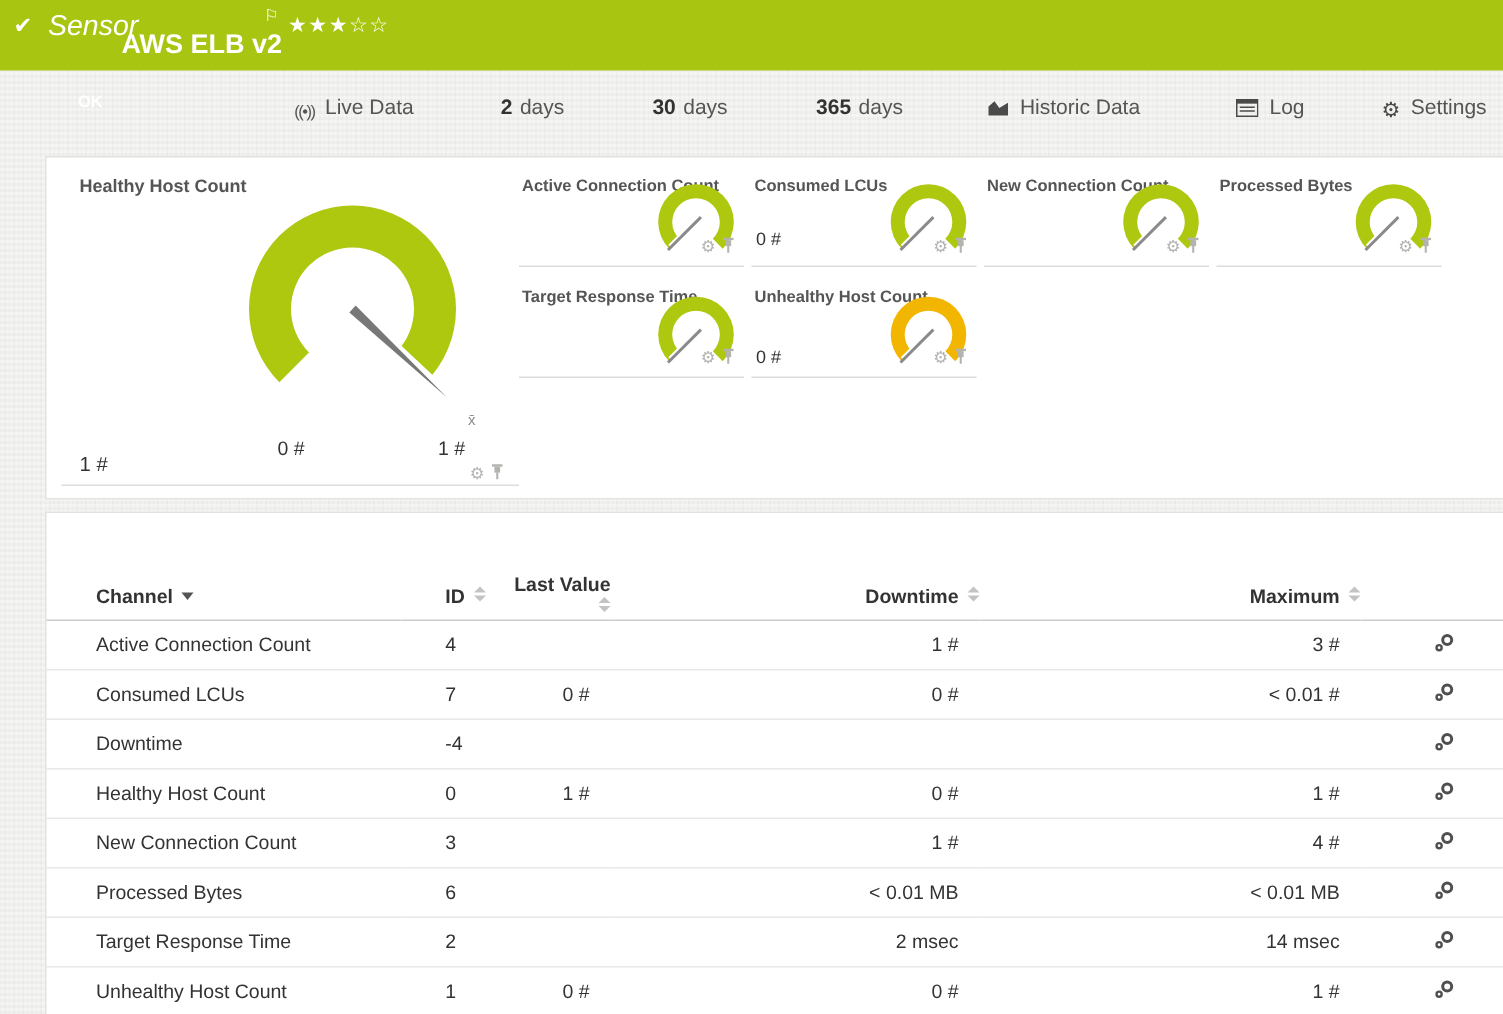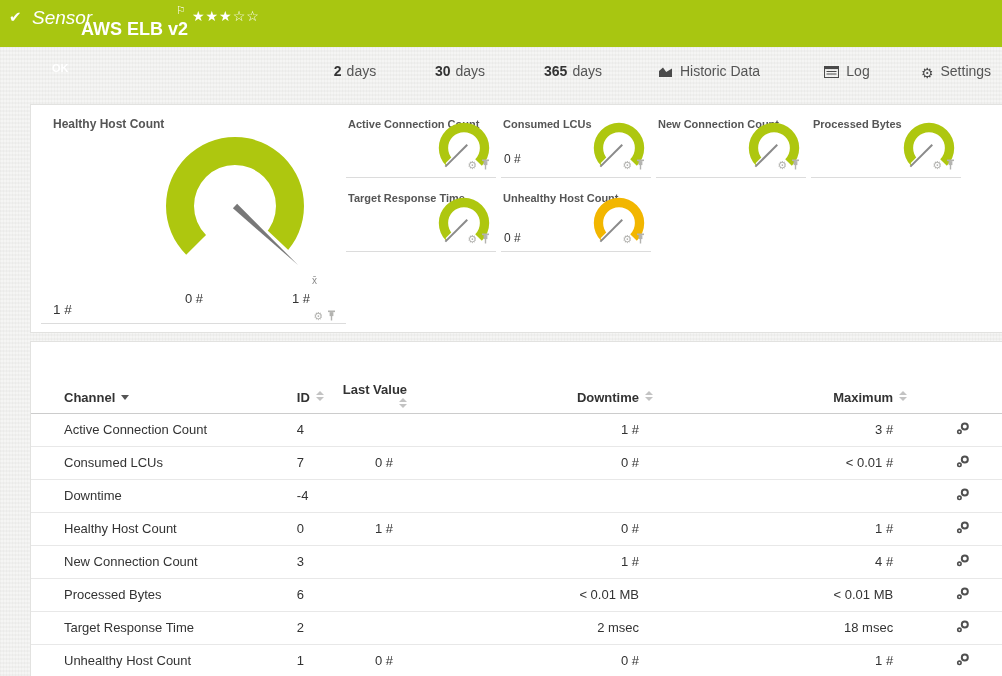--- a/index.html
+++ b/index.html
@@ -75,20 +75,23 @@
 <div class="hdr">
   <span class="check">✔</span>
   <span class="kind">Sensor</span>
   <span class="title">AWS ELB v2</span>
   <span class="flag">⚐</span>
   <span class="stars">★★★☆☆</span>
   <span class="status">OK</span>
 </div>
 
 <div class="tabbar">
+  <div class="tab" style="left:186px;width:100px;">
+    <span class="ico liveico">((•))</span><span>Live Data</span>
+  </div>
   <div class="tab" style="left:322px;width:66px;">
     <span class="num">2</span><span>days</span>
   </div>
   <div class="tab" style="left:422px;width:76px;">
     <span class="num">30</span><span>days</span>
   </div>
   <div class="tab" style="left:530px;width:86px;">
     <span class="num">365</span><span>days</span>
   </div>
   <div class="tab" style="left:648px;width:122px;">
@@ -332,21 +335,21 @@
         <td class="gearcell"><span class="rowgear"><svg width="14" height="13" viewBox="0 0 14 13">
                 <circle cx="8.8" cy="4.6" r="3" fill="none" stroke="#4f4f4f" stroke-width="2"></circle>
                 <circle cx="3.4" cy="9.8" r="1.7" fill="none" stroke="#4f4f4f" stroke-width="1.6"></circle>
               </svg></span></td>
       </tr>
       <tr>
         <td class="padL">Target Response Time</td>
         <td class="padL2">2</td>
         <td class="ar"></td>
         <td class="ar">2 msec</td>
-        <td class="ar">18 msec</td>
+        <td class="ar">14 msec</td>
         <td class="gearcell"><span class="rowgear"><svg width="14" height="13" viewBox="0 0 14 13">
                 <circle cx="8.8" cy="4.6" r="3" fill="none" stroke="#4f4f4f" stroke-width="2"></circle>
                 <circle cx="3.4" cy="9.8" r="1.7" fill="none" stroke="#4f4f4f" stroke-width="1.6"></circle>
               </svg></span></td>
       </tr>
       <tr>
         <td class="padL">Unhealthy Host Count</td>
         <td class="padL2">1</td>
         <td class="ar">0 #</td>
         <td class="ar">0 #</td>

